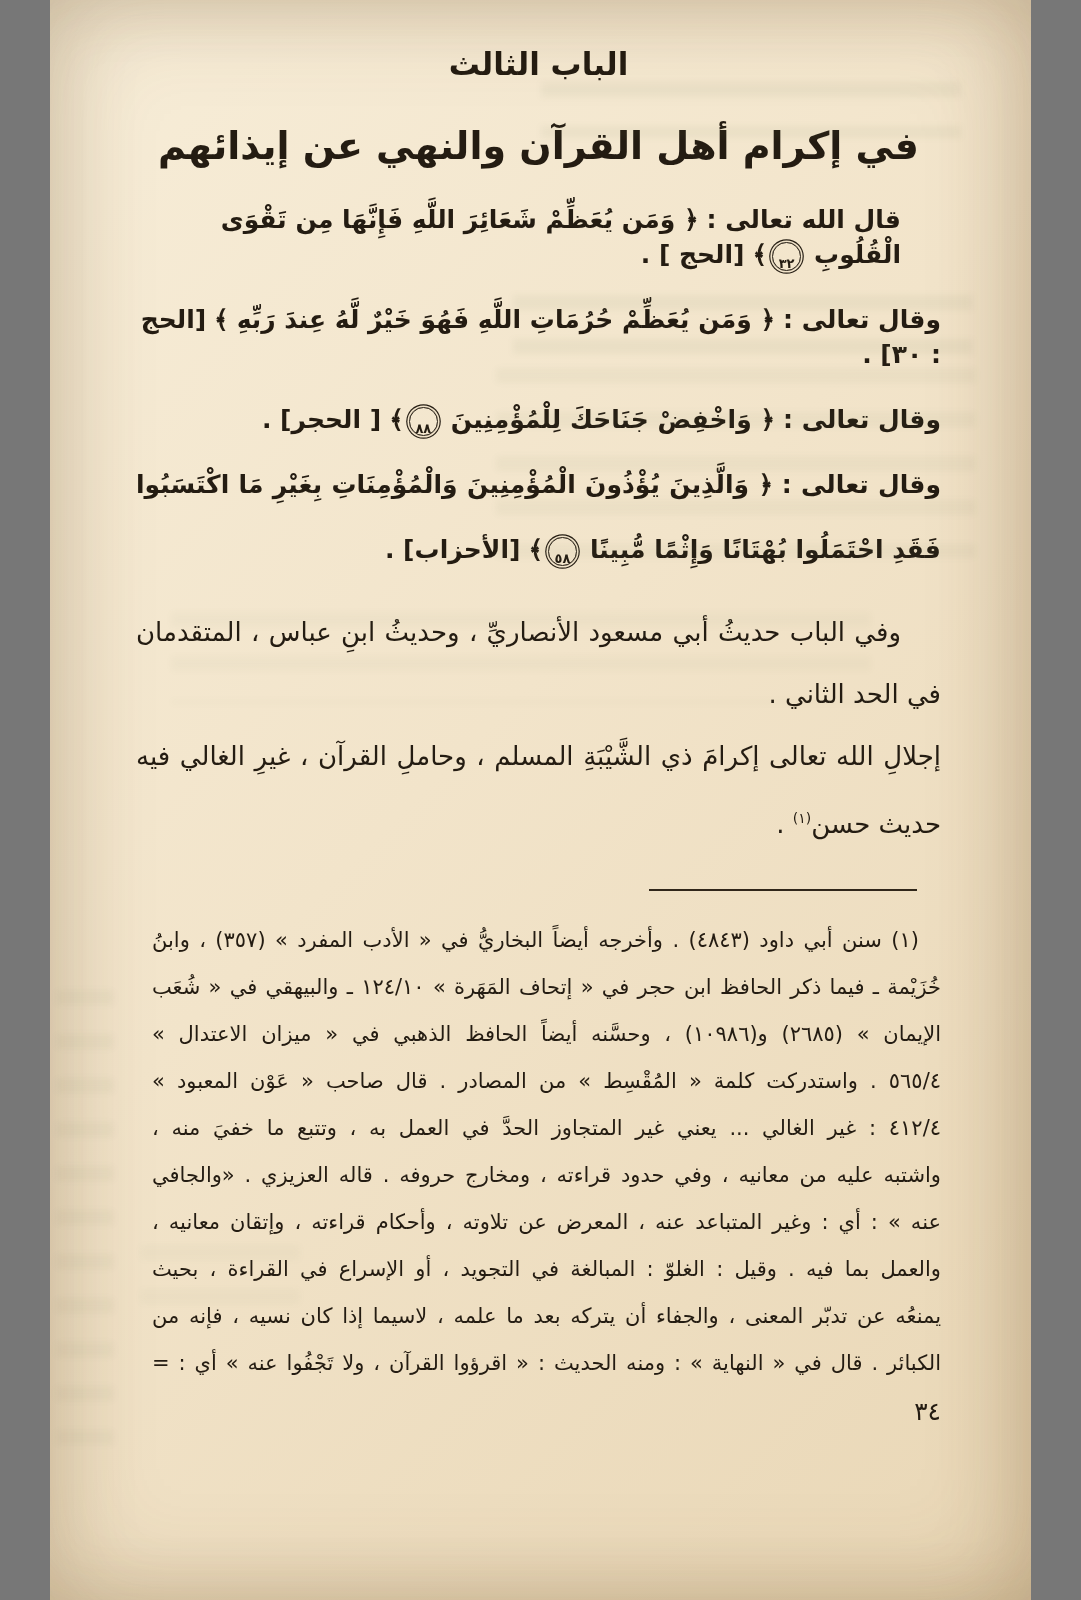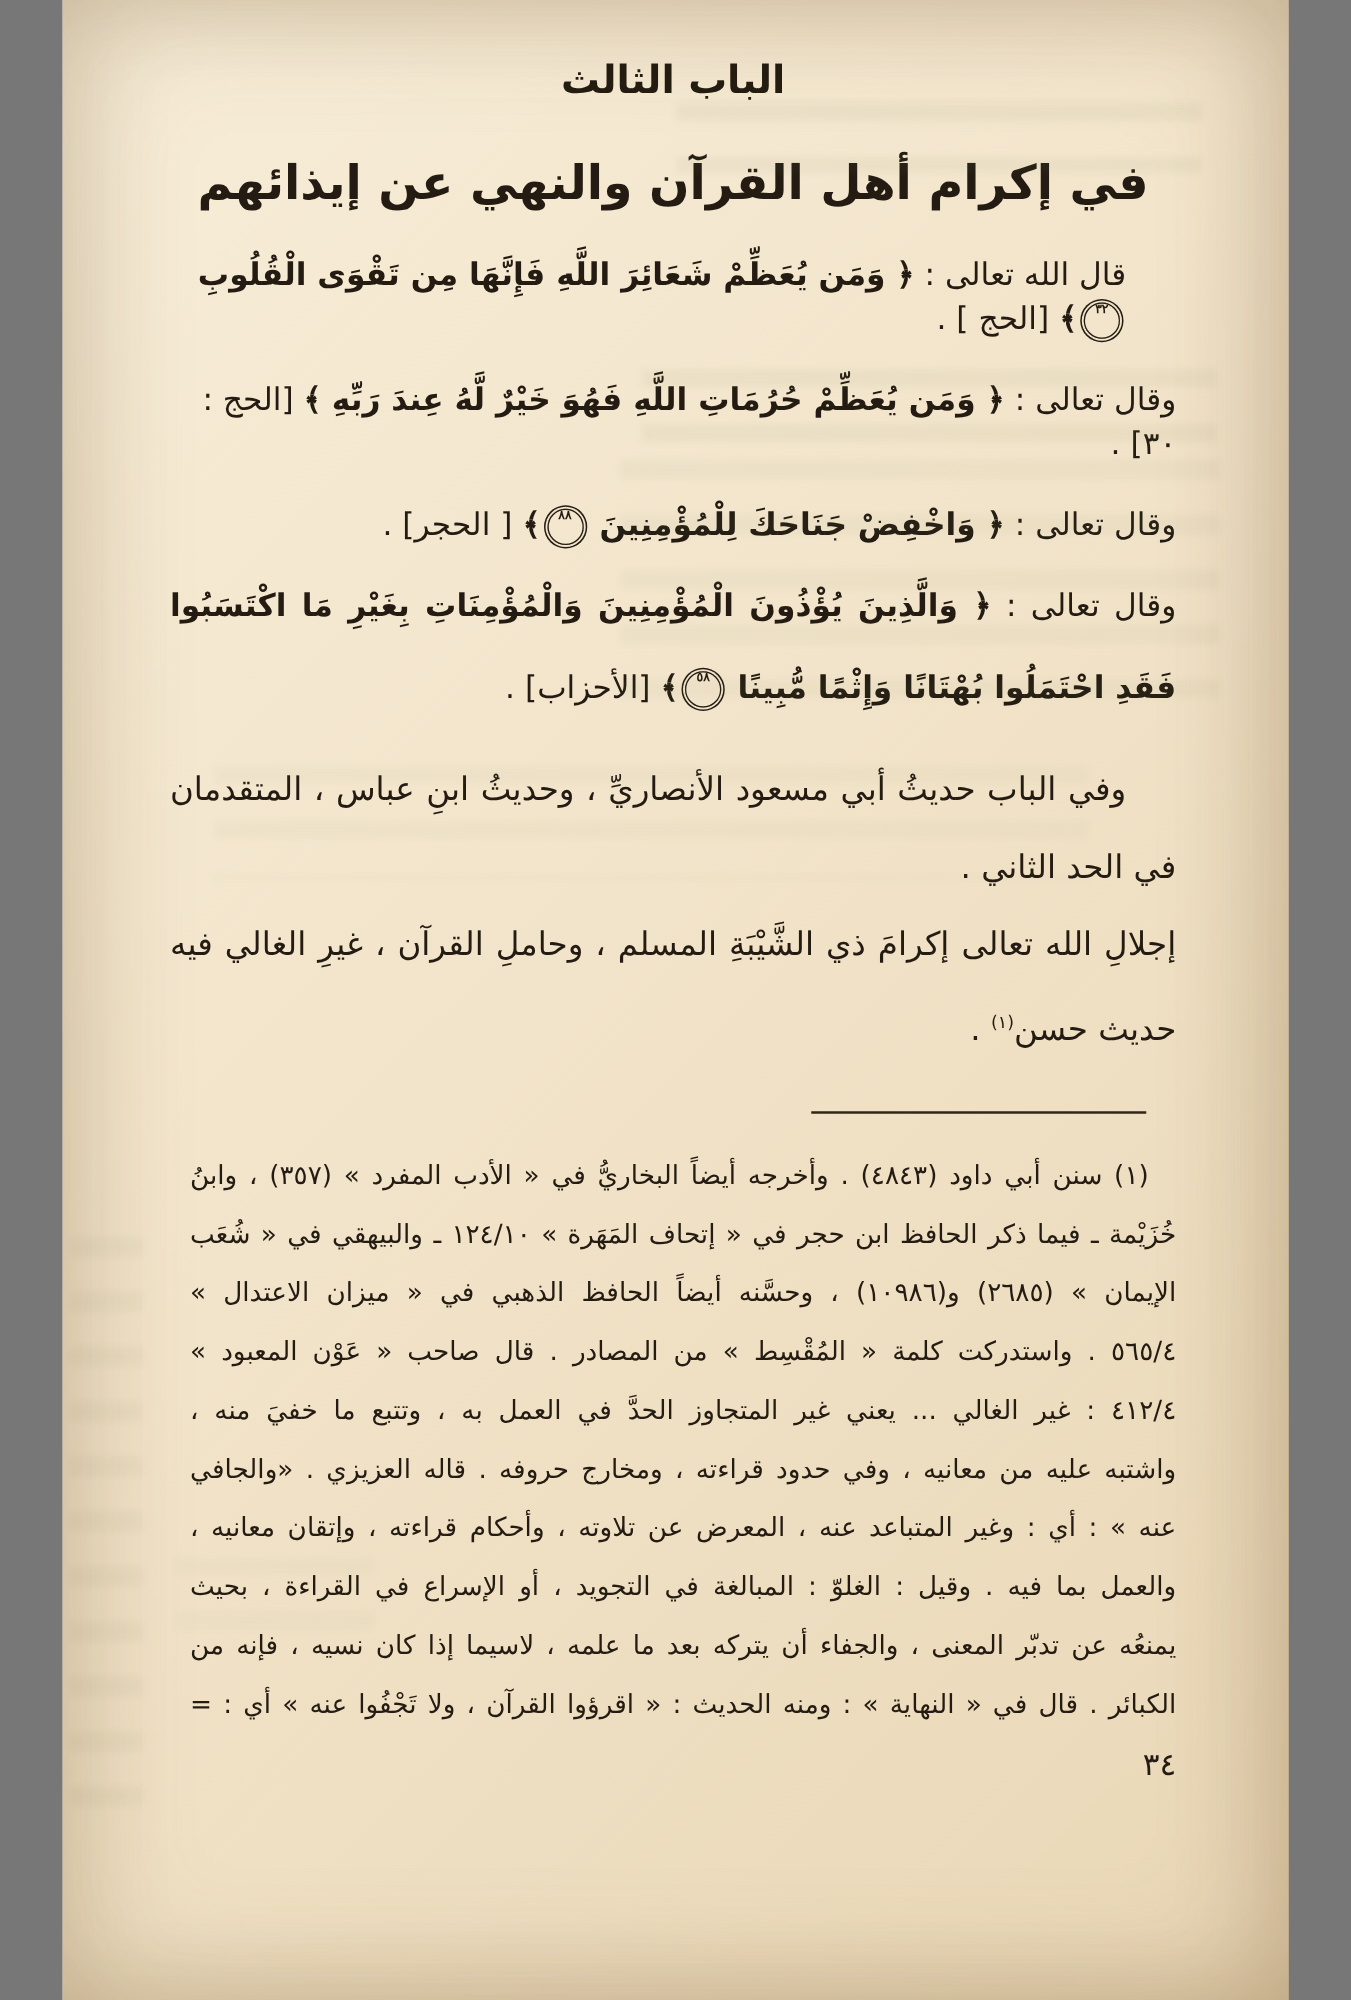--- a/index.html
+++ b/index.html
@@ -30,27 +30,27 @@
     font-size:31px;font-weight:bold;margin:4px 0 42px;letter-spacing:0;
   }
   .chapter-subtitle{
     font-size:38px;font-weight:bold;margin:0;
   }
   .line{ white-space:normal; }
   .verses .line{
     font-size:25px; line-height:35px; margin-bottom:30px; text-align:right;
   }
   .quran{ font-weight:bold; }
-  .intro, .ref{ font-weight:normal; }
+  .intro, .ref{ font-weight:bold; }
   .ayah-marker{
-    display:inline-flex;align-items:flex-start;justify-content:center;
+    display:inline-flex;align-items:flex-end;justify-content:center;
     width:27px;height:27px;border:1.6px solid #241c12;border-radius:50%;
     box-shadow:0 0 0 1.6px #f2e4ca,0 0 0 2.8px #241c12;
-    font-size:10px;font-weight:bold;vertical-align:middle;
-    margin:0 5px;line-height:1;font-family:Liberation Serif, serif;
+    font-size:13px;font-weight:bold;vertical-align:middle;
+    margin:0 5px;line-height:1;
   }
   .body-text{ margin-top:34px; }
   .body-text .line{
     font-size:26px; line-height:62px; text-align:right;
   }
   .indent{ padding-right:40px; }
   .indent-sm{ padding-right:22px; }
   .just{ text-align:justify; text-align-last:justify; }
   .saw{
     display:inline-block;width:44px;font-size:9.5px;line-height:1.1;

